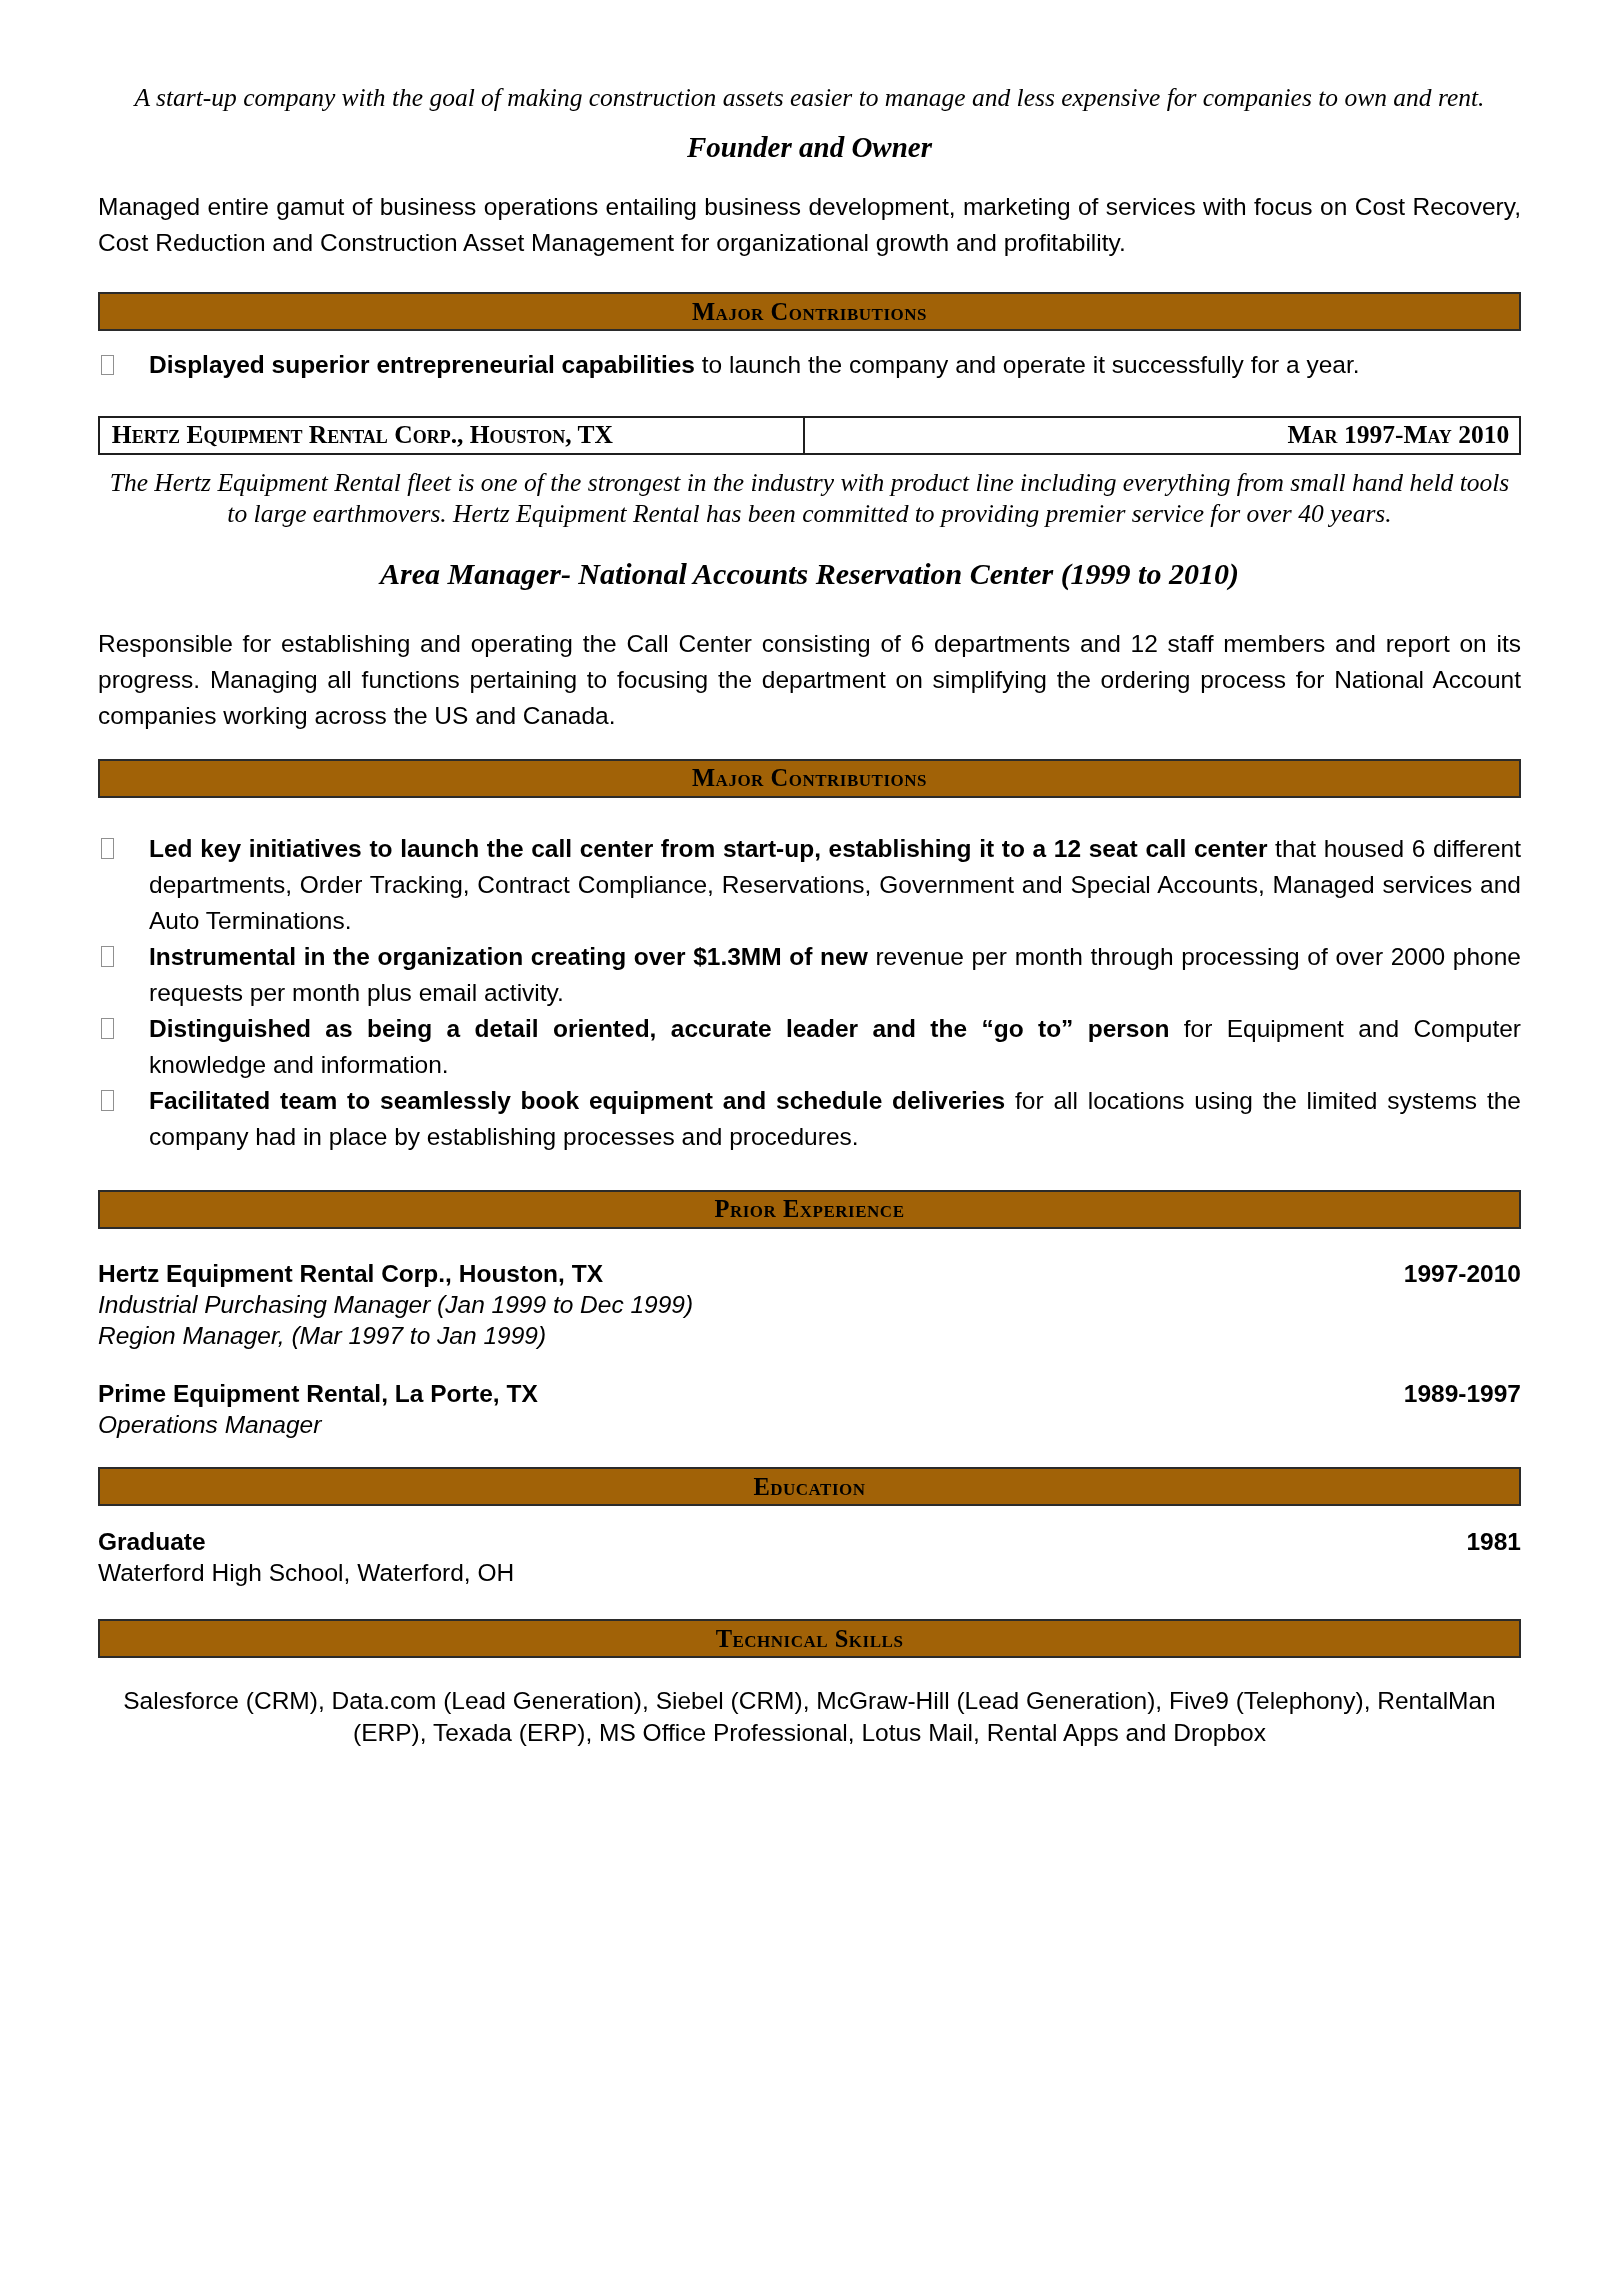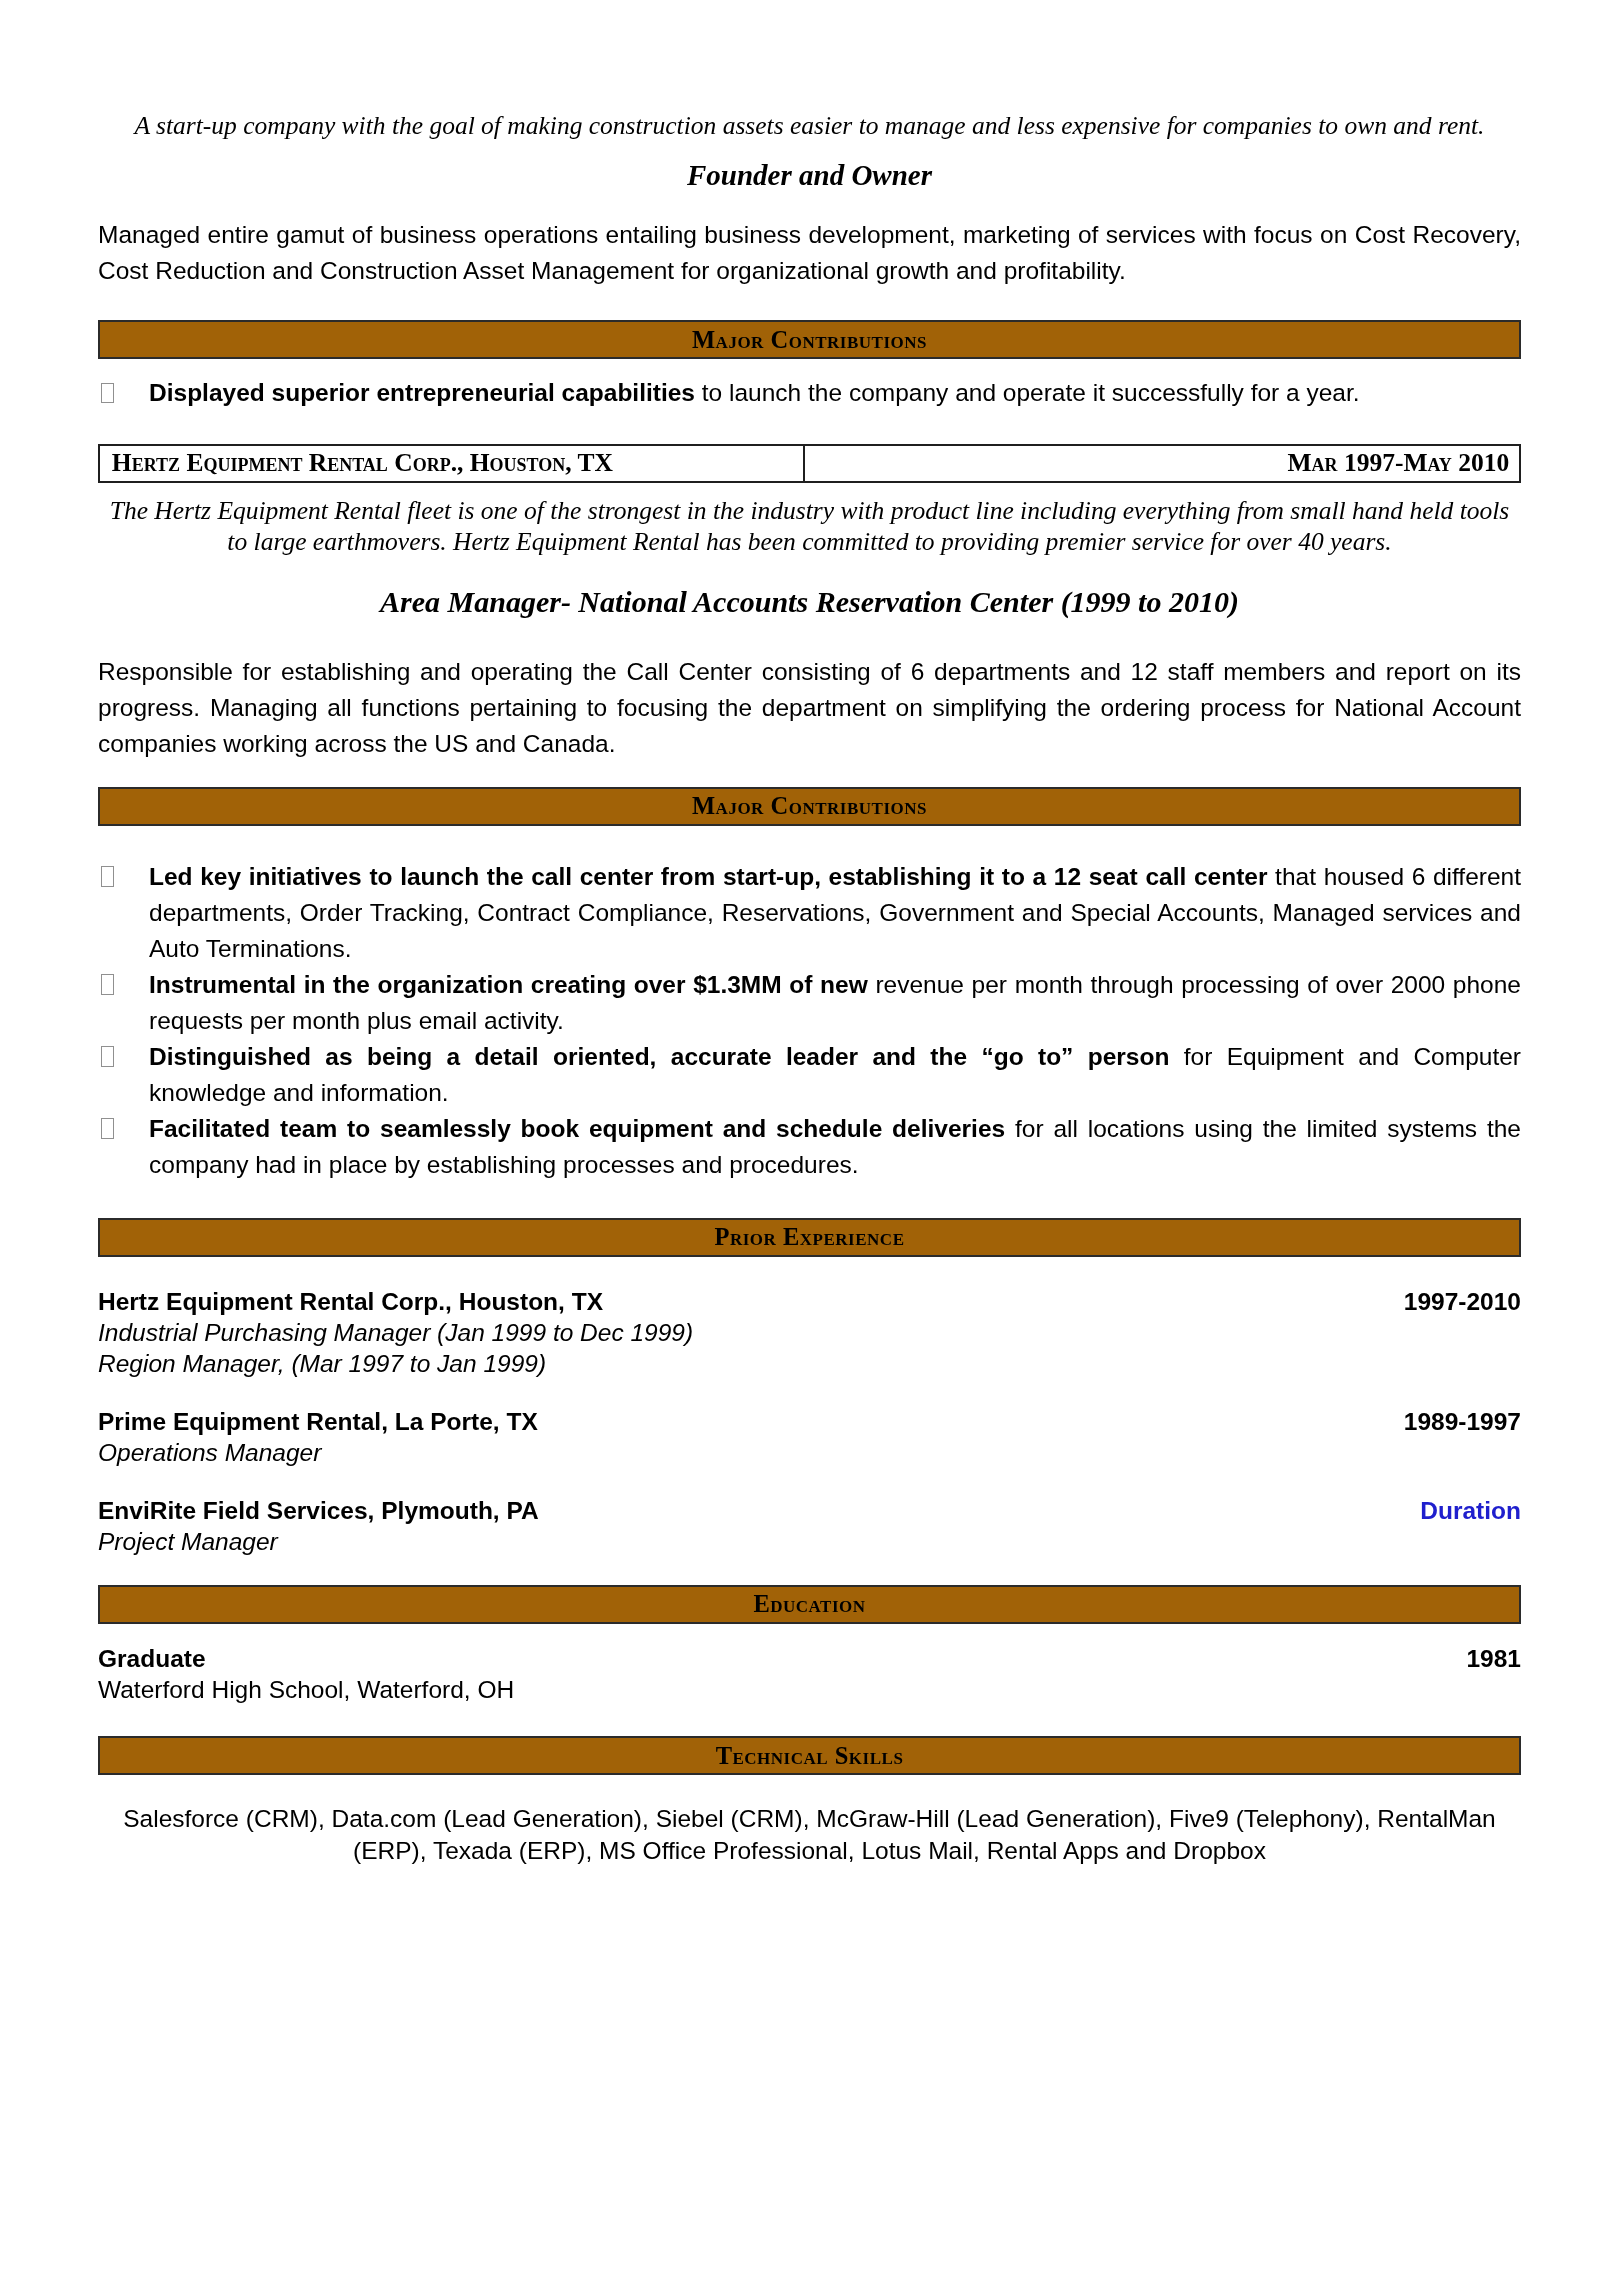--- a/index.html
+++ b/index.html
@@ -3,21 +3,21 @@
 <meta charset="utf-8">
 <style>
   html, body { margin: 0; padding: 0; background: #ffffff; }
   .page {
     width: 1621px;
     height: 2293px;
     box-sizing: border-box;
     background: #ffffff;
     color: #000000;
     font-family: "Liberation Sans", sans-serif;
-    padding: 110px 100px 0 98px;
+    padding: 82px 100px 0 98px;
     overflow: hidden;
     position: relative;
   }
 
   
   .tagline {
     text-align: center;
     font: italic 25.5px/31px "Liberation Serif", serif;
   }
   .founder-title {
@@ -237,27 +237,20 @@
     </div>
 
     <div class="entry">
       <div class="entry-head">
         <span>Prime Equipment Rental, La Porte, TX</span>
         <span>1989-1997</span>
       </div>
       <div class="role-line">Operations Manager</div>
     </div>
 
-    <div class="entry">
-      <div class="entry-head">
-        <span>EnviRite Field Services, Plymouth, PA</span>
-        <span class="entry-dates-blue">Duration</span>
-      </div>
-      <div class="role-line">Project Manager</div>
-    </div>
 
   </div>
 
   <div class="bar bar-edu">
     <span>Education</span>
   </div>
 
   <div class="edu-row">
     <span>Graduate</span>
     <span>1981</span>

